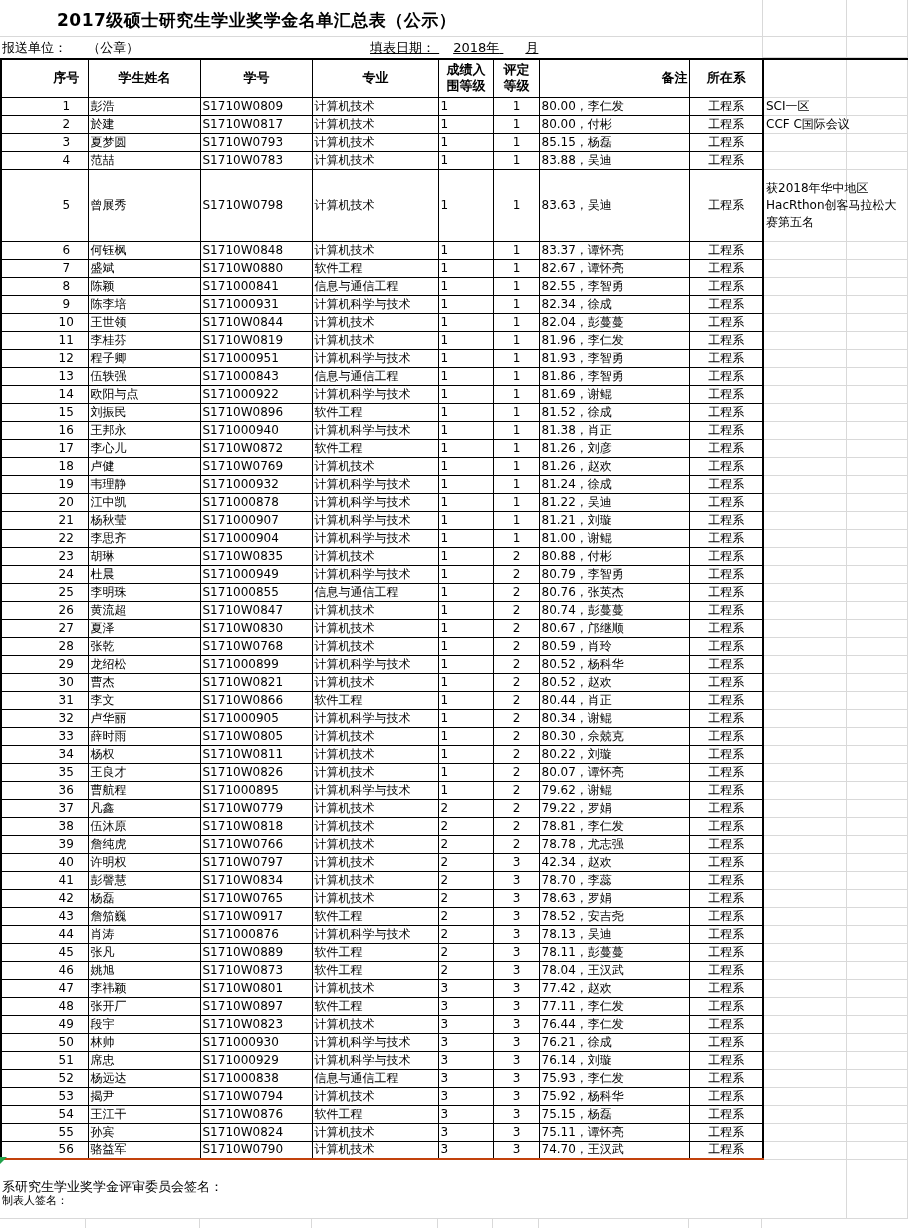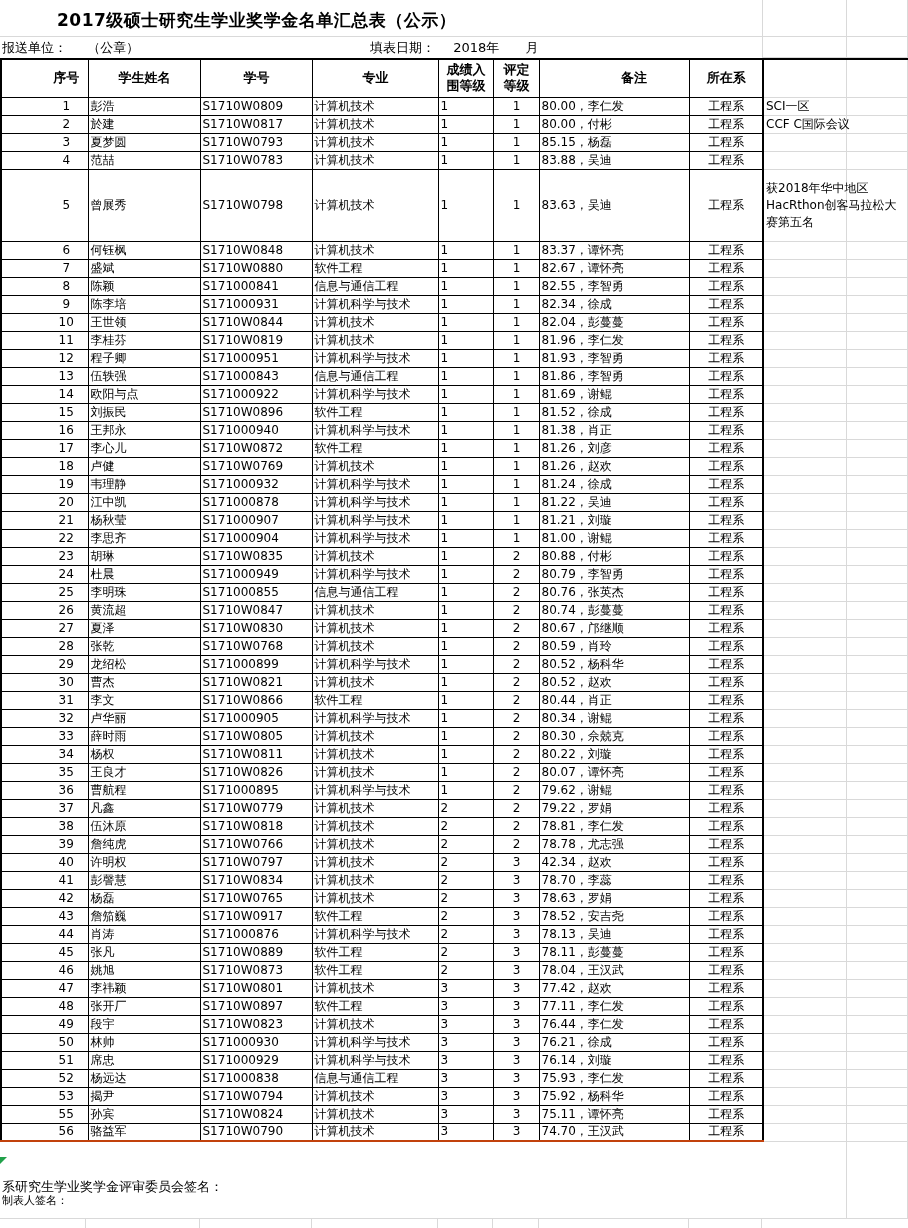--- a/index.html
+++ b/index.html
@@ -15,21 +15,21 @@
   .gl { position:absolute; background:#d9d9d9; }
   .gl.h { height:1px; }
   .gl.v { width:1px; }
   .title {
     position:absolute; left:57px; top:9px;
     font-size:17px; font-weight:bold; letter-spacing:0.5px;
     white-space:nowrap;
   }
   .subtitle { position:absolute; left:2px; top:39px; font-size:13px; white-space:nowrap; }
   .subtitle .seal { margin-left:16px; }
-  .datebox { position:absolute; left:370px; top:39px; font-size:13px; white-space:nowrap; }
+  .datebox { position:absolute; left:370px; top:39px; font-size:13px; white-space:nowrap;text-decoration:underline; }
   .datebox .yr { margin-left:14px; }
   .datebox .mo { margin-left:22px; }
 
   table.grid {
     position:absolute; left:0; top:58px;
     width:908px;
     border-collapse:collapse; table-layout:fixed;
     font-size:12px;
   }
   table.grid tr { height:18px; }
@@ -37,21 +37,21 @@
   table.grid tr.tall { height:72px; }
   th, td {
     border:1px solid #000;
     overflow:hidden;
     vertical-align:middle;
     line-height:15px;
     padding:0 1px 0 2px;
     white-space:nowrap;
   }
   tr.hdr th { font-size:13px; font-weight:bold; text-align:center; white-space:normal; line-height:16px; border-top:2px solid #000; }
-  tr.hdr th.c-remark { text-align:center;padding-left:41px; }
+  tr.hdr th.c-remark { text-align:right;padding-left:41px; }
   th.c-no, td.c-no { border-left:2px solid #000; text-align:center;padding-left:44px; }
   th.c-dept, td.c-dept { border-right:2px solid #000; text-align:center; }
   td.c-grade { text-align:center; }
   tbody tr:last-child td { border-bottom:2px solid #c2410c; }
   tbody tr:last-child td.c-extra { border-bottom:1px solid #d9d9d9; }
   th.c-extra, td.c-extra {
     border:1px solid #d9d9d9; border-left:none; border-right:none;
     background:transparent;
     white-space:normal; line-height:17px;
   }
@@ -699,20 +699,31 @@
           <td class="c-name">揭尹</td>
           <td class="c-sid">S1710W0794</td>
           <td class="c-major">计算机技术</td>
           <td class="c-entry">3</td>
           <td class="c-grade">3</td>
           <td class="c-remark">75.92，杨科华</td>
           <td class="c-dept">工程系</td>
           <td class="c-extra"></td>
         </tr>
         <tr>
+          <td class="c-no">54</td>
+          <td class="c-name">王江干</td>
+          <td class="c-sid">S1710W0876</td>
+          <td class="c-major">软件工程</td>
+          <td class="c-entry">3</td>
+          <td class="c-grade">3</td>
+          <td class="c-remark">75.15，杨磊</td>
+          <td class="c-dept">工程系</td>
+          <td class="c-extra"></td>
+        </tr>
+        <tr>
           <td class="c-no">55</td>
           <td class="c-name">孙宾</td>
           <td class="c-sid">S1710W0824</td>
           <td class="c-major">计算机技术</td>
           <td class="c-entry">3</td>
           <td class="c-grade">3</td>
           <td class="c-remark">75.11，谭怀亮</td>
           <td class="c-dept">工程系</td>
           <td class="c-extra"></td>
         </tr>

